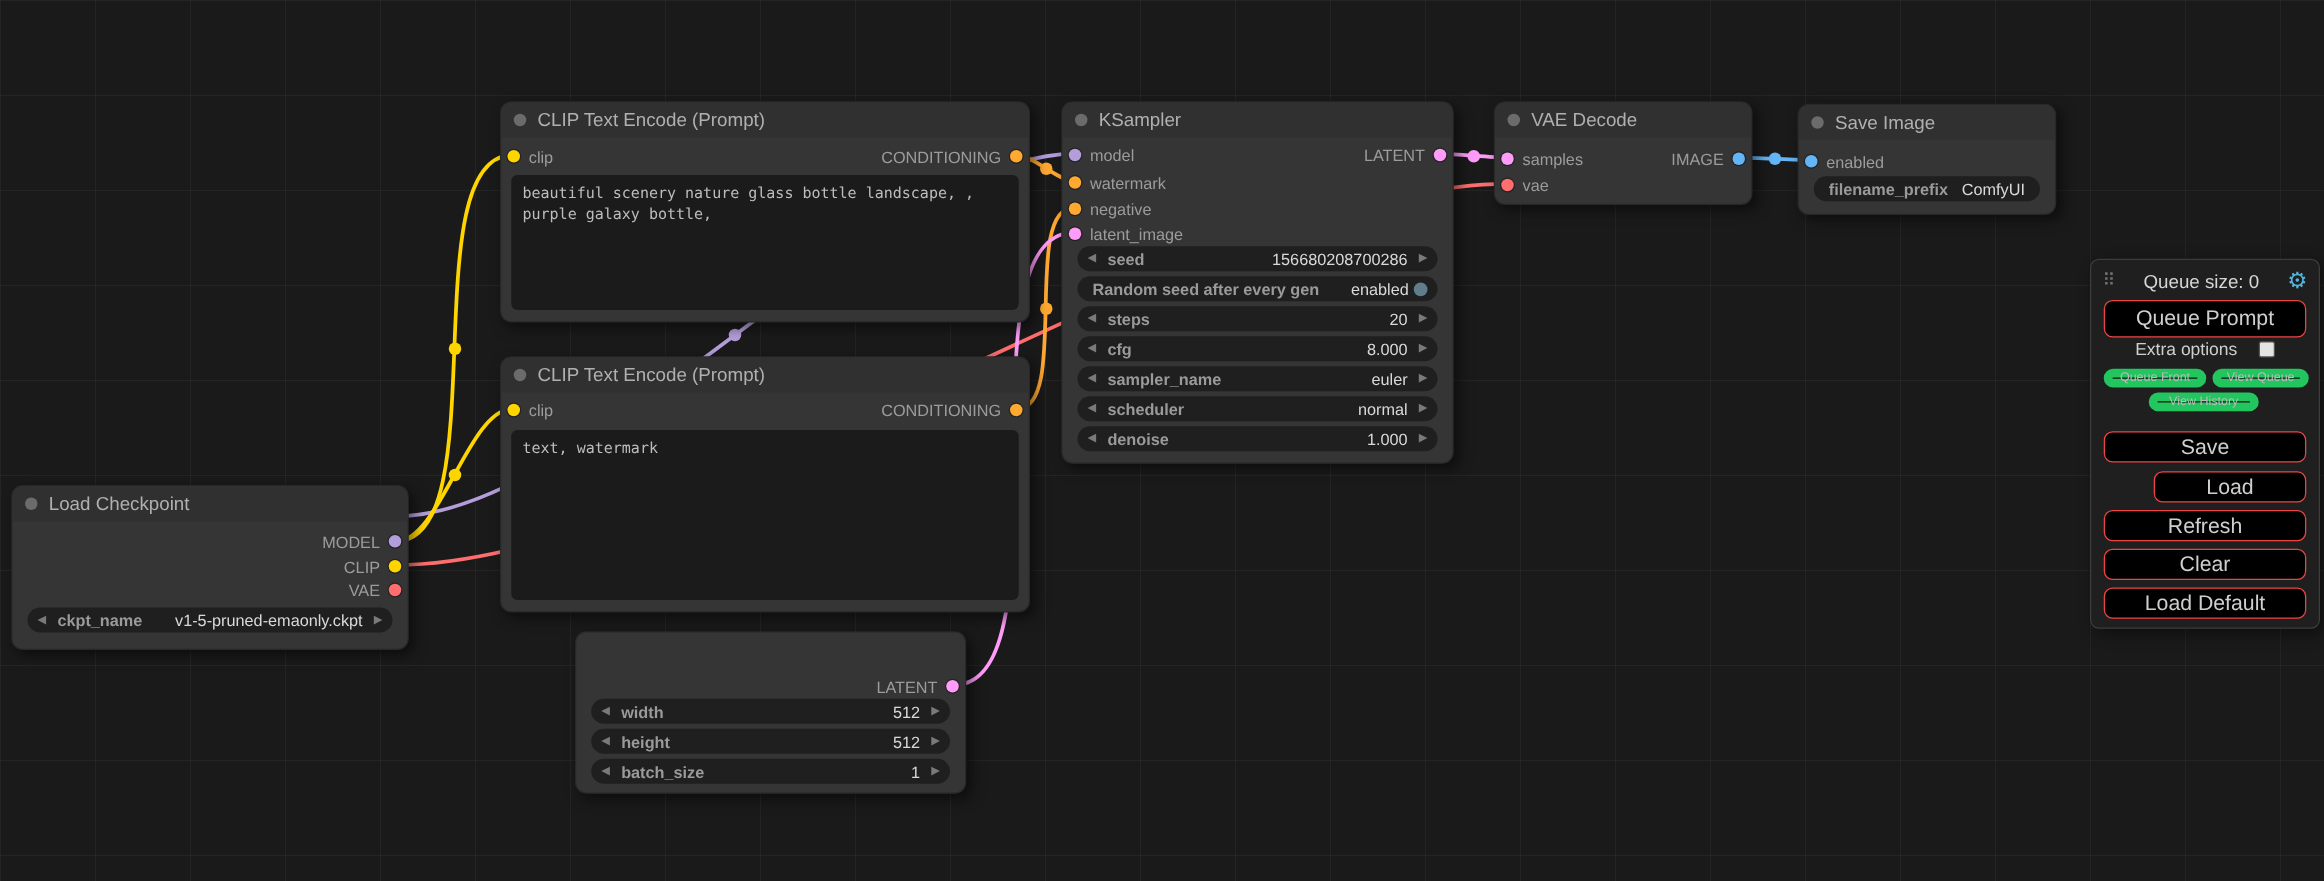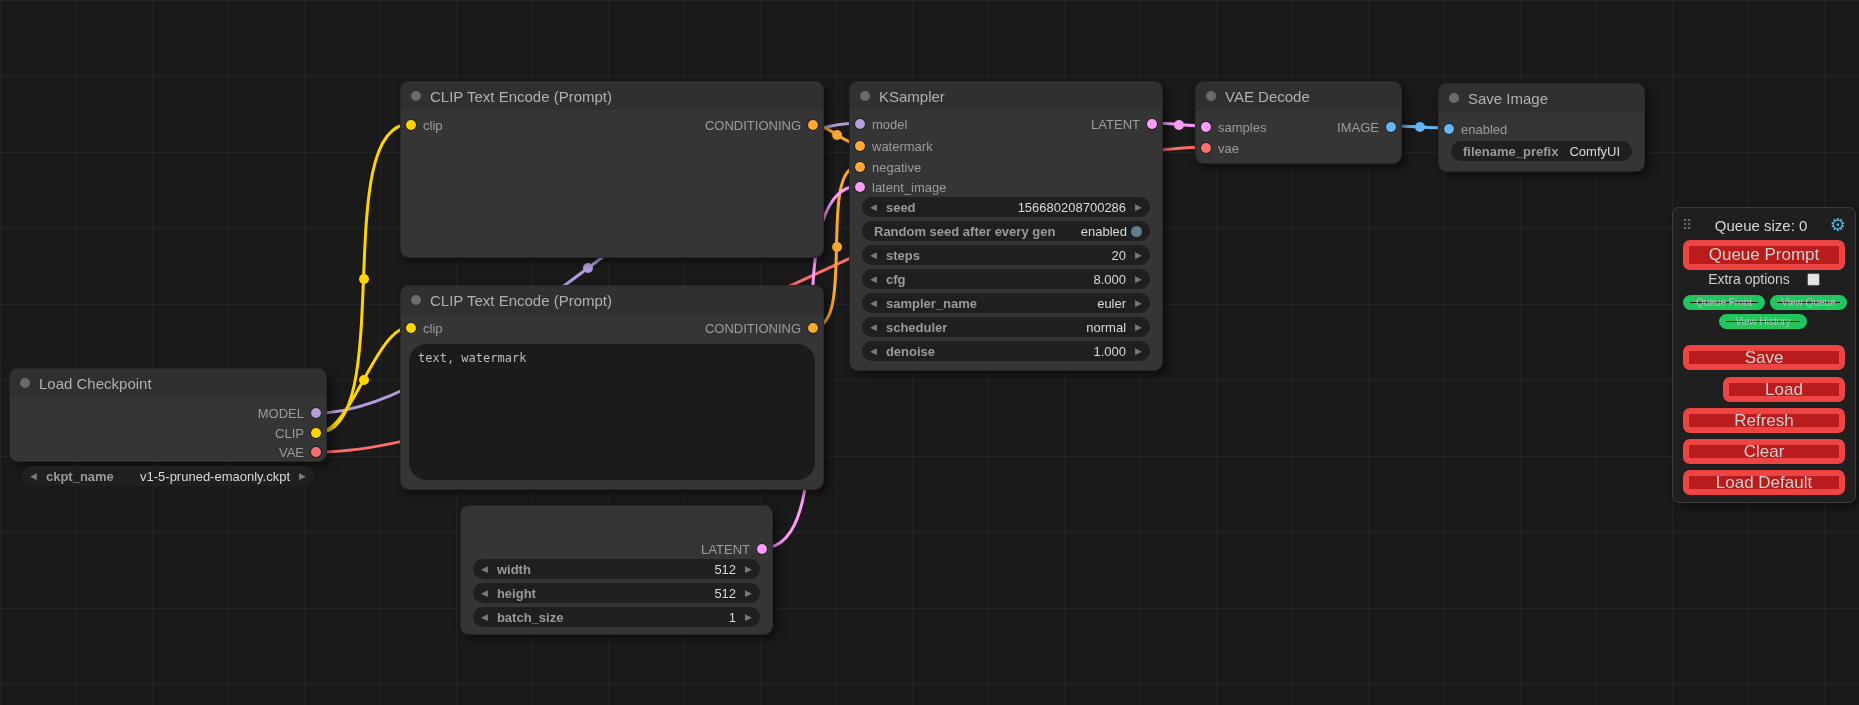--- a/index.html
+++ b/index.html
@@ -56,21 +56,21 @@
   .queue-panel{
     position:absolute;left:1672px;top:207px;width:184px;height:296px;z-index:5;
     background:#1f1f1f;border:1px solid #3d3d3d;border-radius:7px;box-shadow:4px 4px 12px rgba(0,0,0,.45);
     box-sizing:border-box;
   }
   .qp-header{position:absolute;top:7px;left:9px;right:9px;height:20px;display:flex;align-items:center;}
   .drag-handle{color:#6f6f6f;font-size:14px;font-family:"DejaVu Sans", sans-serif;}
   .queue-size{flex:1;text-align:center;color:#d6d6d6;font-size:15px;}
   .gear{color:var(--c-gear);font-size:18px;line-height:1;font-family:"DejaVu Sans", sans-serif;}
   .btn{
-    position:absolute;left:10px;right:10px;background:#b91c1c;border:6px solid #ef4444;border-radius:7px;
+    position:absolute;left:10px;right:10px;background:#000000;border:1px solid #ef4444;border-radius:7px;
     color:#cfcfcf;font-size:17px;display:flex;align-items:center;justify-content:center;box-sizing:border-box;
   }
   .extra-row{position:absolute;top:63px;left:0;right:0;display:flex;align-items:center;justify-content:center;gap:17px;color:#cfcfcf;font-size:14px;}
   .checkbox{width:13px;height:13px;background:#e4e4e4;border:1px solid #555;border-radius:2px;box-sizing:border-box;}
   .pill{
     position:absolute;height:15px;background:#151515;border:7px solid #22c55e;border-radius:9px;
     color:#bcbcbc;font-size:10px;display:flex;align-items:center;justify-content:center;box-sizing:border-box;
   }
 </style>
 </head>
@@ -90,21 +90,21 @@
   <circle class="f-clip" cx="364" cy="279" r="5"></circle>
   <circle class="f-clip" cx="364" cy="380" r="5"></circle>
   <circle class="f-vae" cx="761" cy="300" r="5"></circle>
   <circle class="f-cond" cx="837" cy="135" r="5"></circle>
   <circle class="f-cond" cx="837" cy="247" r="5"></circle>
   <circle class="f-latent" cx="811" cy="367" r="5"></circle>
   <circle class="f-latent" cx="1179" cy="125" r="5"></circle>
   <circle class="f-image" cx="1420" cy="127" r="5"></circle>
 </svg>
 
-<div class="node" style="left:9px;top:368px;width:318px;height:94px;">
+<div class="node" style="left:9px;top:388px;width:318px;height:132px;">
   <div class="node-header">
     <span class="collapse-dot"></span>
     <span class="node-title">Load Checkpoint</span>
   </div>
   <div class="slot-row outr" style="top:34px;">
     <span class="slot-label">MODEL</span>
     <span class="slot-dot sright dot-model"></span>
   </div>
   <div class="slot-row outr" style="top:54px;">
     <span class="slot-label">CLIP</span>
@@ -128,36 +128,37 @@
     <span class="node-title">CLIP Text Encode (Prompt)</span>
   </div>
   <div class="slot-row" style="top:33px;">
     <span class="slot-dot sleft dot-clip"></span>
     <span class="slot-label">clip</span>
   </div>
   <div class="slot-row outr" style="top:33px;">
     <span class="slot-label">CONDITIONING</span>
     <span class="slot-dot sright dot-cond"></span>
   </div>
+  <div class="prompt-text" style="top:58px;height:108px;">beautiful scenery nature glass bottle landscape, , purple galaxy bottle,</div>
 </div>
 
 <div class="node" style="left:400px;top:285px;width:424px;height:205px;">
   <div class="node-header">
     <span class="collapse-dot"></span>
     <span class="node-title">CLIP Text Encode (Prompt)</span>
   </div>
   <div class="slot-row" style="top:32px;">
     <span class="slot-dot sleft dot-clip"></span>
     <span class="slot-label">clip</span>
   </div>
   <div class="slot-row outr" style="top:32px;">
     <span class="slot-label">CONDITIONING</span>
     <span class="slot-dot sright dot-cond"></span>
   </div>
-  <div class="prompt-text" style="top:58px;height:136px;border-radius:18px;">text, watermark</div>
+  <div class="prompt-text" style="top:58px;height:136px;">text, watermark</div>
 </div>
 
 <div class="node" style="left:460px;top:505px;width:313px;height:130px;">
   <div class="slot-row outr" style="top:33px;">
     <span class="slot-label">LATENT</span>
     <span class="slot-dot sright dot-latent"></span>
   </div>
   <div class="widget" style="top:53px;">
     <span class="arrow">◀</span>
     <span class="wlabel">width</span>

